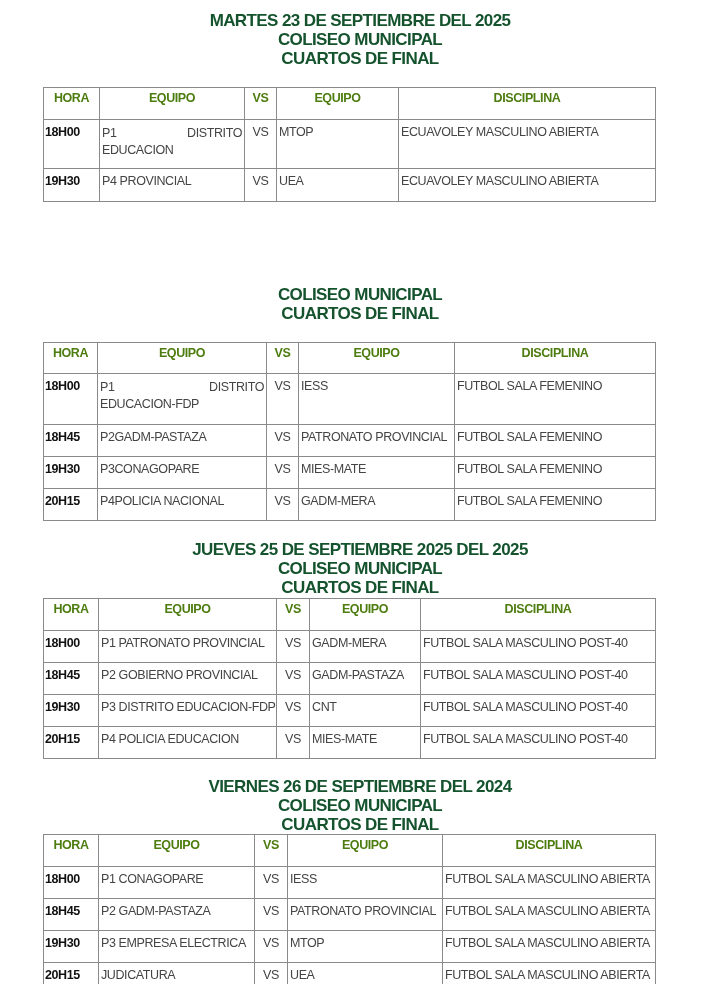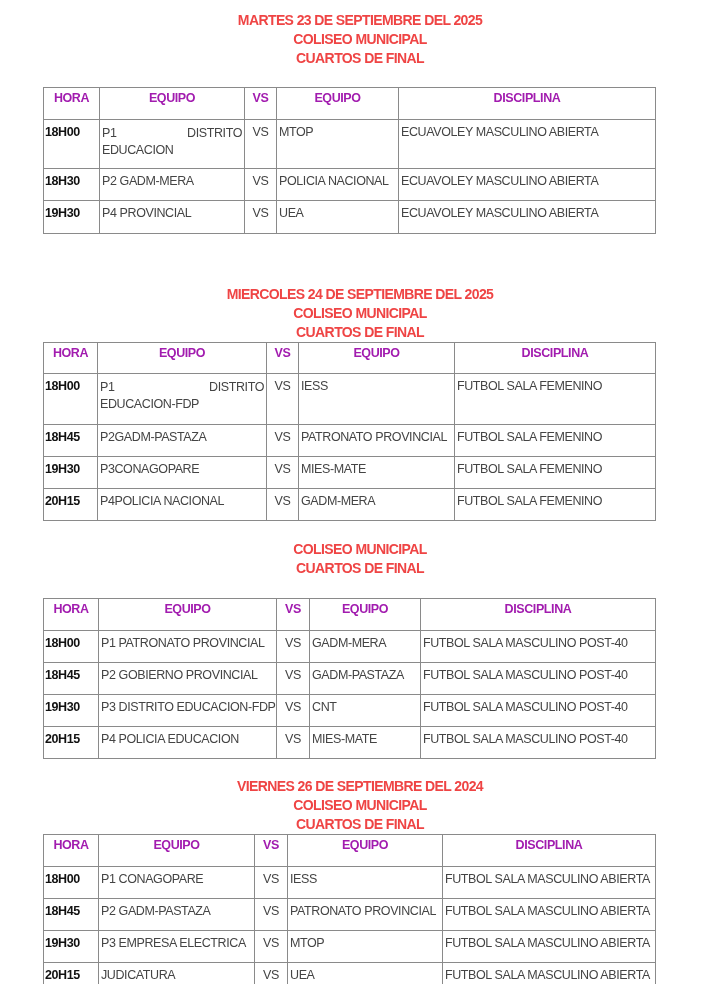--- a/index.html
+++ b/index.html
@@ -1,25 +1,25 @@
 <!DOCTYPE html>
 <html><head>
 <meta charset="utf-8">
 <style>
   html, body { margin: 0; padding: 0; background: #ffffff; }
   body { width: 720px; height: 984px; position: relative; overflow: hidden;
          font-family: "Liberation Sans", sans-serif; color: #2b2b2b; }
   .heading { position: absolute; left: 0; width: 720px; text-align: center;
-             font-weight: bold; font-size: 14px; letter-spacing: -0.6px; line-height: 19px; color: #ef4444; }
+             font-weight: bold; font-size: 17px; letter-spacing: -0.6px; line-height: 19px; color: #14532d; }
   .heading div { white-space: nowrap; }
   table.sched { position: absolute; border-collapse: collapse; table-layout: fixed;
                 font-size: 12.5px; letter-spacing: -0.4px; }
   table.sched td, table.sched th { border: 1px solid #8a8a8a; padding: 0 2px; vertical-align: top;
                 overflow: hidden; white-space: nowrap; }
-  table.sched th { font-weight: bold; text-align: center; color: #a21caf; padding-top: 3px; }
+  table.sched th { font-weight: bold; text-align: center; color: #4d7c0f; padding-top: 3px; }
   table.sched td { color: #444; padding-top: 5px; }
   td.hora { font-weight: bold; color: #111 !important; padding-left: 1px !important; margin-top: 9px; }
   td.vs { text-align: center; }
   td.wrap { white-space: normal !important; line-height: 17px; }
   .justified { display: flex; justify-content: space-between; }
 </style>
 </head>
 <body>
 
 <div class="heading" style="top:11px;">
@@ -49,39 +49,31 @@
       <div class="justified">
             <span>P1</span>
             <span>DISTRITO</span>
           </div>
       <div>EDUCACION</div>
     </td>
     <td class="vs">VS</td>
     <td>MTOP</td>
     <td>ECUAVOLEY MASCULINO ABIERTA</td>
   </tr>
-  <tr style="height:32px">
-    <td class="hora">18H30</td>
-    <td>P2 GADM-MERA</td>
-    <td class="vs">VS</td>
-    <td>POLICIA NACIONAL</td>
-    <td>ECUAVOLEY MASCULINO ABIERTA</td>
-  </tr>
   <tr style="height:33px">
     <td class="hora">19H30</td>
     <td>P4 PROVINCIAL</td>
     <td class="vs">VS</td>
     <td>UEA</td>
     <td>ECUAVOLEY MASCULINO ABIERTA</td>
   </tr>
 </tbody>
   </table>
 
 <div class="heading" style="top:285px;">
-  <div>MIERCOLES 24 DE SEPTIEMBRE DEL 2025</div>
   <div>COLISEO MUNICIPAL</div>
   <div>CUARTOS DE FINAL</div>
 </div>
 <table class="sched" style="left:43px; top:342px; width:612px;">
   <colgroup>
       <col style="width:54px">
       <col style="width:169px">
       <col style="width:32px">
       <col style="width:156px">
       <col style="width:201px">
@@ -125,20 +117,21 @@
     <td class="hora">20H15</td>
     <td>P4POLICIA NACIONAL</td>
     <td class="vs">VS</td>
     <td>GADM-MERA</td>
     <td>FUTBOL SALA FEMENINO</td>
   </tr>
 </tbody>
   </table>
 
 <div class="heading" style="top:540px;">
+  <div>JUEVES 25 DE SEPTIEMBRE 2025 DEL 2025</div>
   <div>COLISEO MUNICIPAL</div>
   <div>CUARTOS DE FINAL</div>
 </div>
 <table class="sched" style="left:43px; top:598px; width:612px;">
   <colgroup>
       <col style="width:55px">
       <col style="width:178px">
       <col style="width:33px">
       <col style="width:111px">
       <col style="width:235px">

